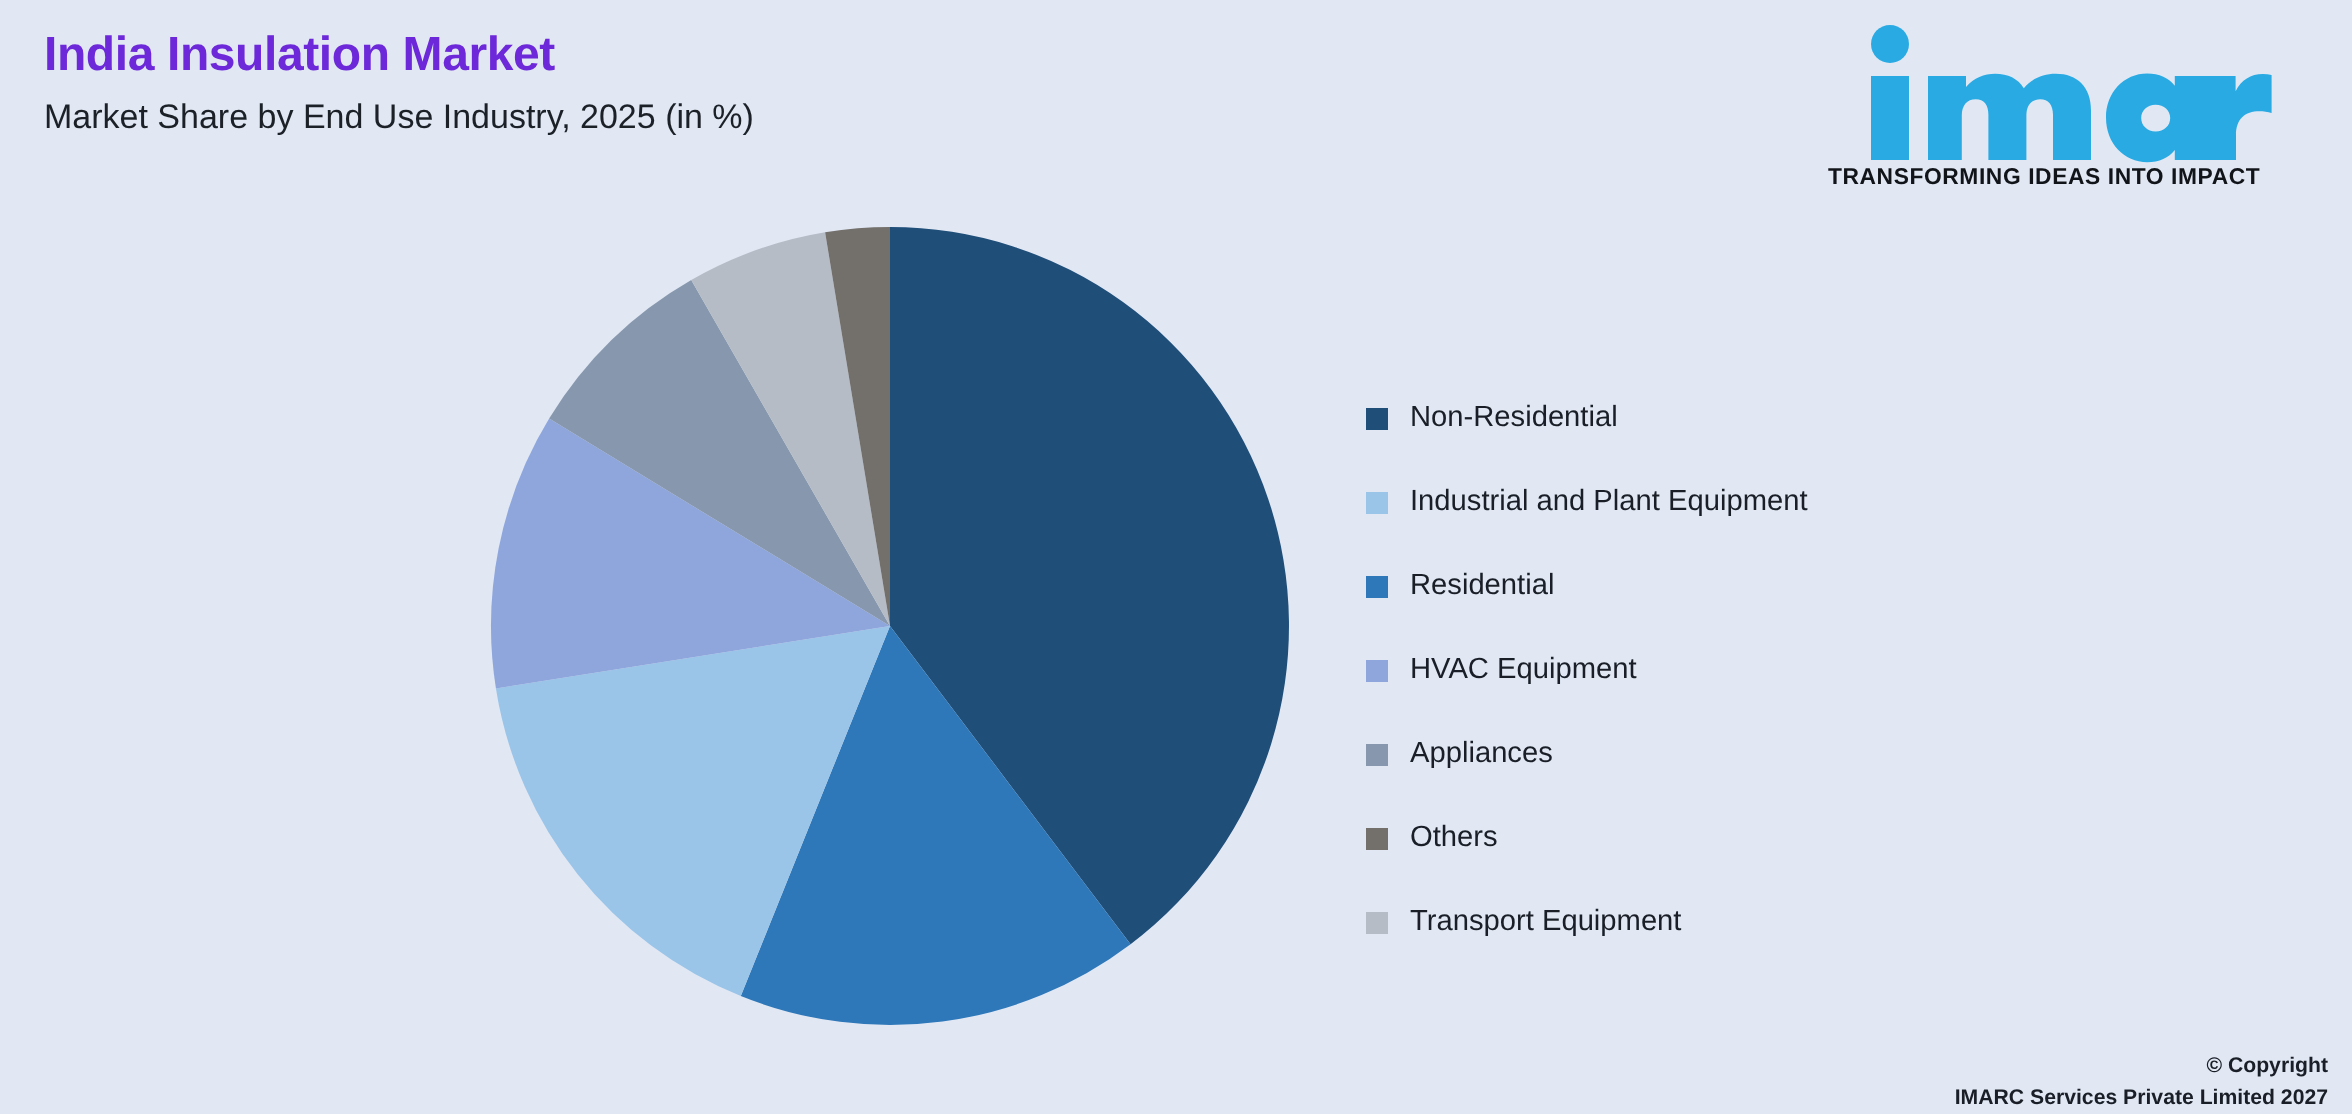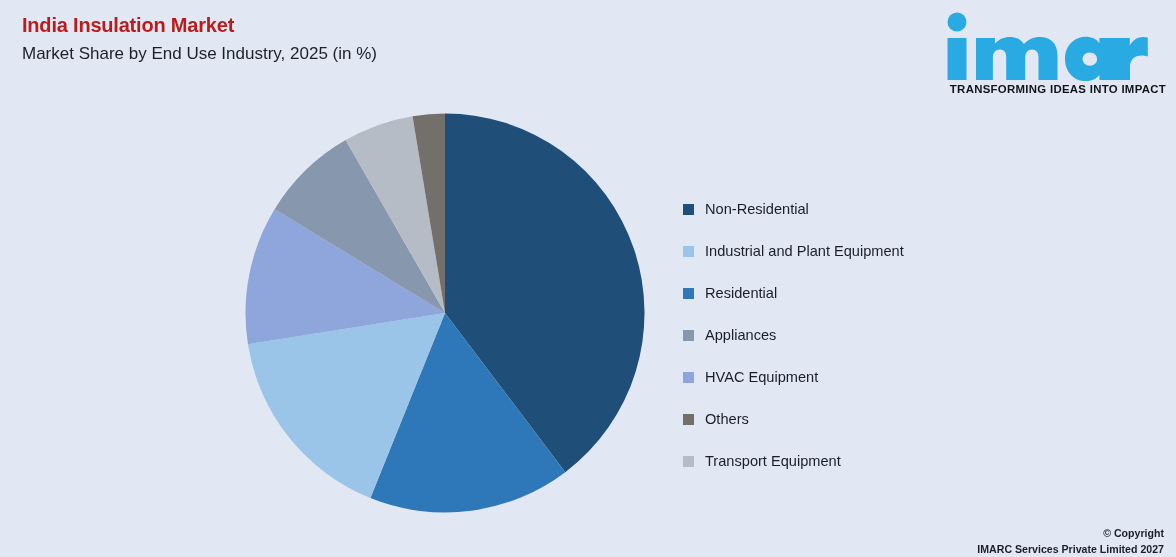--- a/index.html
+++ b/index.html
@@ -23,44 +23,44 @@
   }
 
   
   .header {
     position: absolute;
     left: 22px;
     top: 14px;
     width: 700px;
   }
   .chart-title {
-    font-size: 20px;
+    font-size: 24px;
     font-weight: bold;
-    color: #b91c1c;
+    color: #6d28d9;
     letter-spacing: -0.2px;
     line-height: 1.15;
     margin: 0;
     white-space: nowrap;
   }
   .chart-subtitle {
     font-size: 17px;
     font-weight: normal;
     color: #1c2128;
     margin: 7px 0 0 0;
     line-height: 1.2;
     white-space: nowrap;
   }
 
   
   .logo-block {
     position: absolute;
-    right: 10px;
+    right: 22px;
     top: 12px;
     width: 240px;
-    text-align: right;
+    text-align: left;
   }
   .logo-mark {
     display: block;
     margin: 0 auto;
   }
   .logo-tagline {
     font-size: 11.4px;
     font-weight: bold;
     color: #111418;
     letter-spacing: 0.3px;
@@ -162,26 +162,26 @@
       </div>
       <div class="legend-item">
         <span class="legend-swatch" style="background: rgb(154, 196, 232);"></span>
         <span class="legend-label">Industrial and Plant Equipment</span>
       </div>
       <div class="legend-item">
         <span class="legend-swatch" style="background: rgb(46, 119, 184);"></span>
         <span class="legend-label">Residential</span>
       </div>
       <div class="legend-item">
+        <span class="legend-swatch" style="background: rgb(142, 166, 220);"></span>
+        <span class="legend-label">HVAC Equipment</span>
+      </div>
+      <div class="legend-item">
         <span class="legend-swatch" style="background: rgb(135, 151, 173);"></span>
         <span class="legend-label">Appliances</span>
-      </div>
-      <div class="legend-item">
-        <span class="legend-swatch" style="background: rgb(142, 166, 220);"></span>
-        <span class="legend-label">HVAC Equipment</span>
       </div>
       <div class="legend-item">
         <span class="legend-swatch" style="background: rgb(115, 111, 107);"></span>
         <span class="legend-label">Others</span>
       </div>
       <div class="legend-item">
         <span class="legend-swatch" style="background: rgb(181, 188, 198);"></span>
         <span class="legend-label">Transport Equipment</span>
       </div>
     </div>

